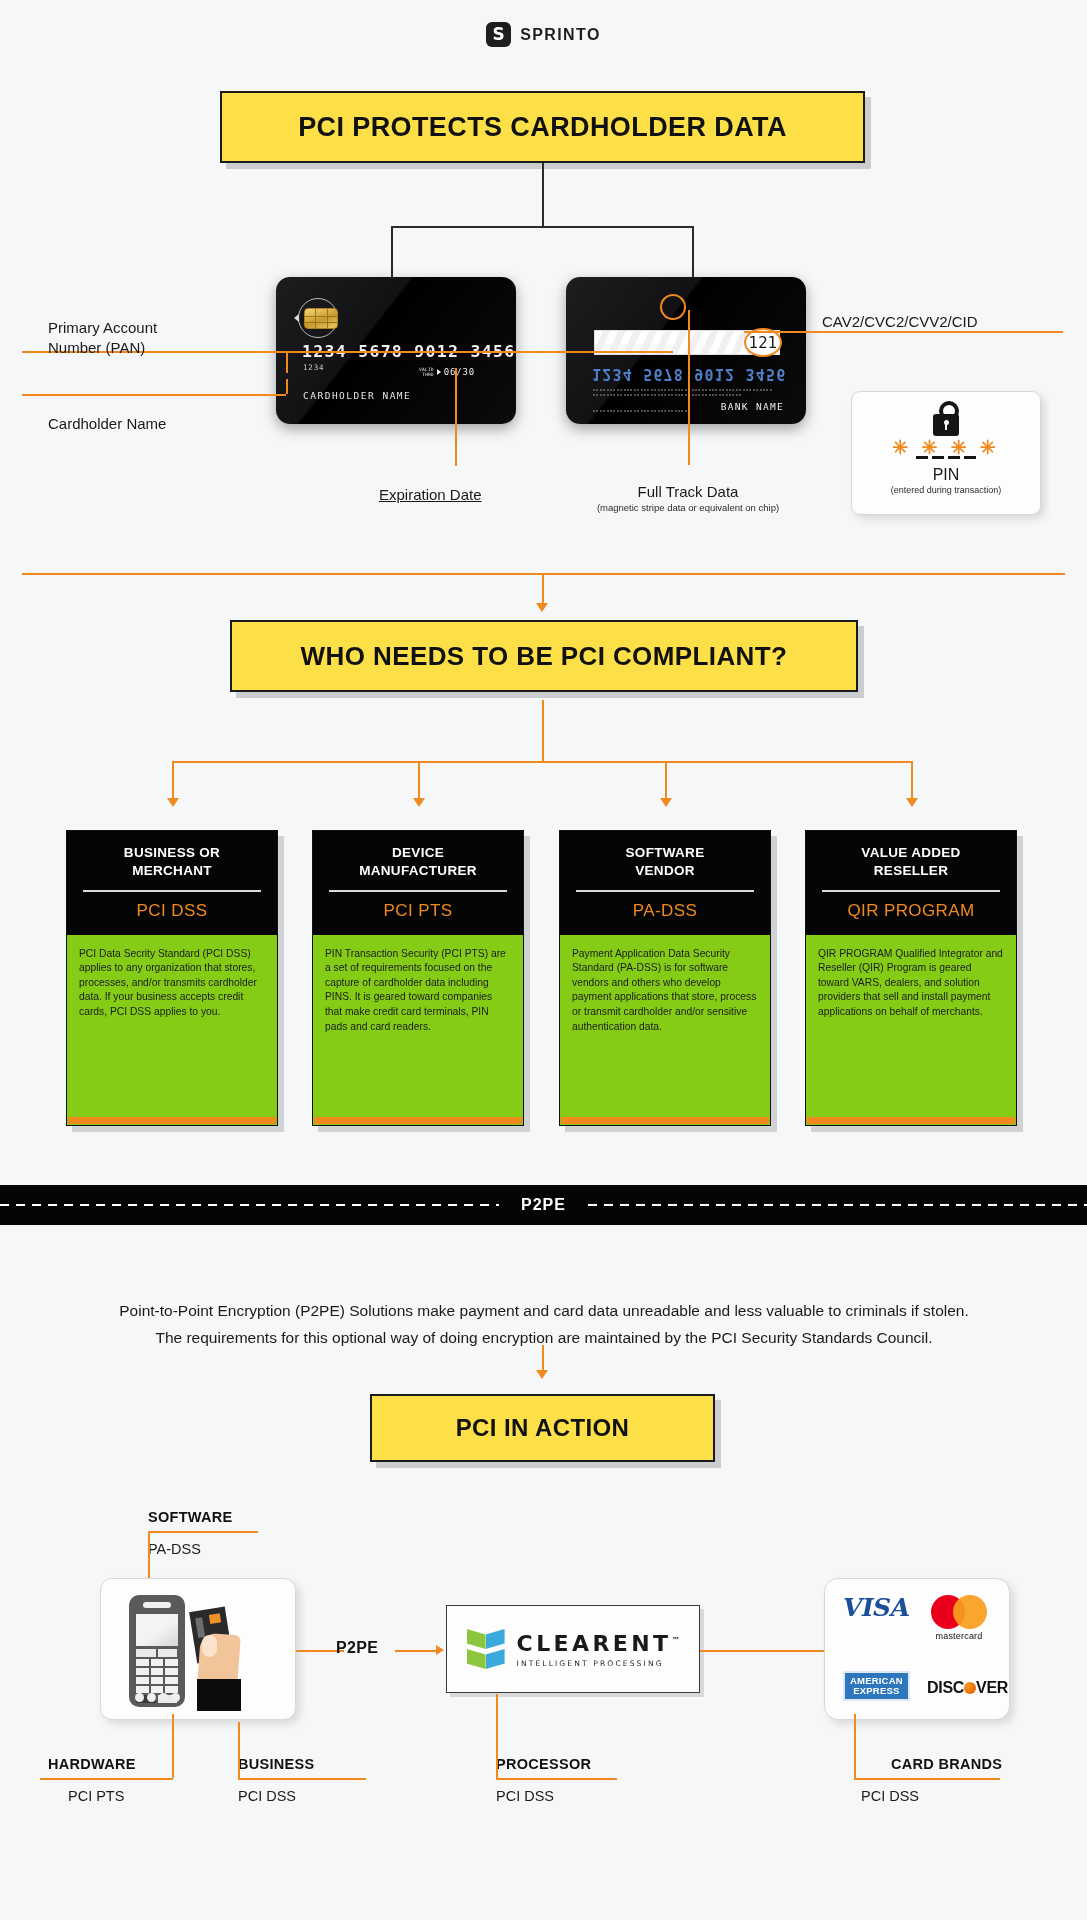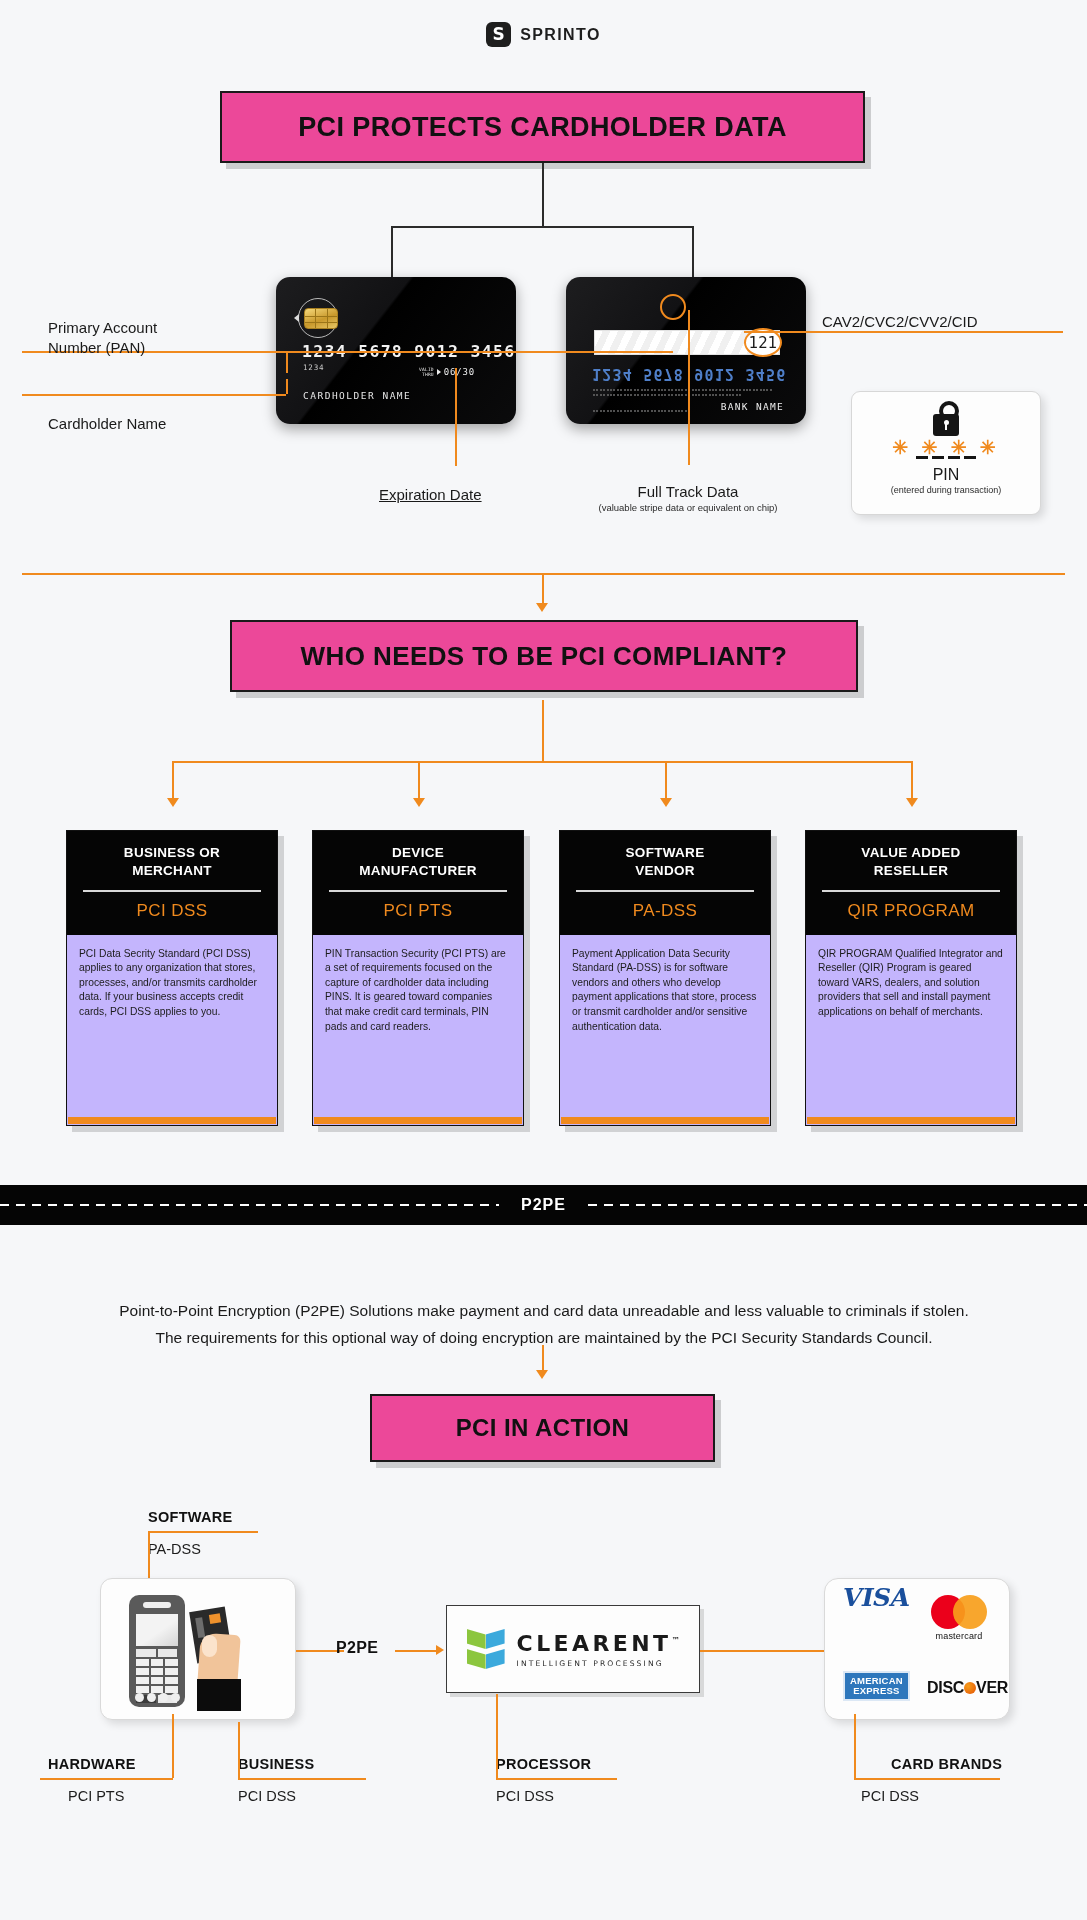--- a/index.html
+++ b/index.html
@@ -24,21 +24,21 @@
     color: #fff; font-weight: bold; font-size: 17px; line-height: 1;
     font-family: "DejaVu Sans", sans-serif;
   }
   .logo-text {
     font-size: 16px; font-weight: bold; letter-spacing: 1.4px; color: #1e1e1e;
   }
 
   
   .banner {
     position: absolute;
-    background: #ec4899;
+    background: #fde047;
     border: 2px solid #1a1a1a;
     box-shadow: 6px 6px 0 rgba(0,0,0,0.17);
     display: flex; align-items: center; justify-content: center;
     text-align: center;
   }
   .banner span {
     font-weight: bold;
     letter-spacing: 0.4px;
     color: #111;
   }
@@ -185,21 +185,21 @@
   .pin-title { font-size: 16px; margin-top: 7px; color:#1a1a1a; }
   .pin-sub { font-size: 9px; color:#2c2c2c; margin-top: 1px; }
 
   
   .callout { position: absolute; font-size: 15px; color: #1a1a1a; line-height: 1.32; }
   .callout-sub { font-size: 9.5px; color: #2b2b2b; }
 
   
   .ccard {
     position: absolute; width: 212px; height: 296px;
-    background: #c4b5fd; border: 1.5px solid #111;
+    background: #84cc16; border: 1.5px solid #111;
     box-shadow: 6px 6px 0 rgba(0,0,0,0.15);
     display: flex; flex-direction: column;
   }
   .ccard-head {
     background: #050505; color: #fff; padding: 13px 10px 14px;
     text-align: center;
   }
   .ccard-title { font-size: 13.5px; font-weight: bold; line-height: 1.3; letter-spacing: .3px; }
   .ccard-rule { height: 1.5px; background: #d9d9d9; margin: 11px 6px 9px; }
   .ccard-code { color: #f08a1e; font-size: 17px; letter-spacing: .4px; }
@@ -364,21 +364,21 @@
 
   <div class="callout" style="left:48px; top:318px; width:220px;">
     <div>Primary Account</div>
     <div>Number (PAN)</div>
   </div>
   <div class="callout" style="left:48px; top:414px;">Cardholder Name</div>
   <div class="callout" style="left:822px; top:312px;">CAV2/CVC2/CVV2/CID</div>
   <div class="callout" style="left:379px; top:485px;text-decoration:underline;">Expiration Date</div>
   <div style="position:absolute; left:570px; top:482px; width:236px; text-align:center;">
     <div class="callout" style="position:static;">Full Track Data</div>
-    <div class="callout-sub">(valuable stripe data or equivalent on chip)</div>
+    <div class="callout-sub">(magnetic stripe data or equivalent on chip)</div>
   </div>
 
   <div id="pin-box">
     <div class="lock">
         <span class="lock-key"></span>
       </div>
     <div class="pin-stars">✳ ✳ ✳ ✳</div>
     <div class="pin-dashes">
         <i></i>
         <i></i>
@@ -549,21 +549,21 @@
   </div>
 
   <div class="ln hline" style="left:700px; top:1650px; width:124px;"></div>
 
   <div class="lbl-bold" style="left:496px; top:1756px;">PROCESSOR</div>
   <div class="ln hline" style="left:496px; top:1778px; width:121px;"></div>
   <div class="lbl-plain" style="left:496px; top:1788px;">PCI DSS</div>
   <div class="ln vline" style="left:496px; top:1694px; height:84px;"></div>
 
   <div class="iconbox" id="brands-box">
-    <div style="position:absolute; left:18px; top:4px;">
+    <div style="position:absolute; left:18px; top:14px;">
       <span class="visa">VISA</span>
     </div>
     <div style="position:absolute; left:106px; top:16px;">
       <div class="mc-wrap">
           <i class="mc-red"></i>
           <i class="mc-yel"></i>
         </div>
       <div class="mc-label">mastercard</div>
     </div>
     <div style="position:absolute; left:18px; top:92px;">

